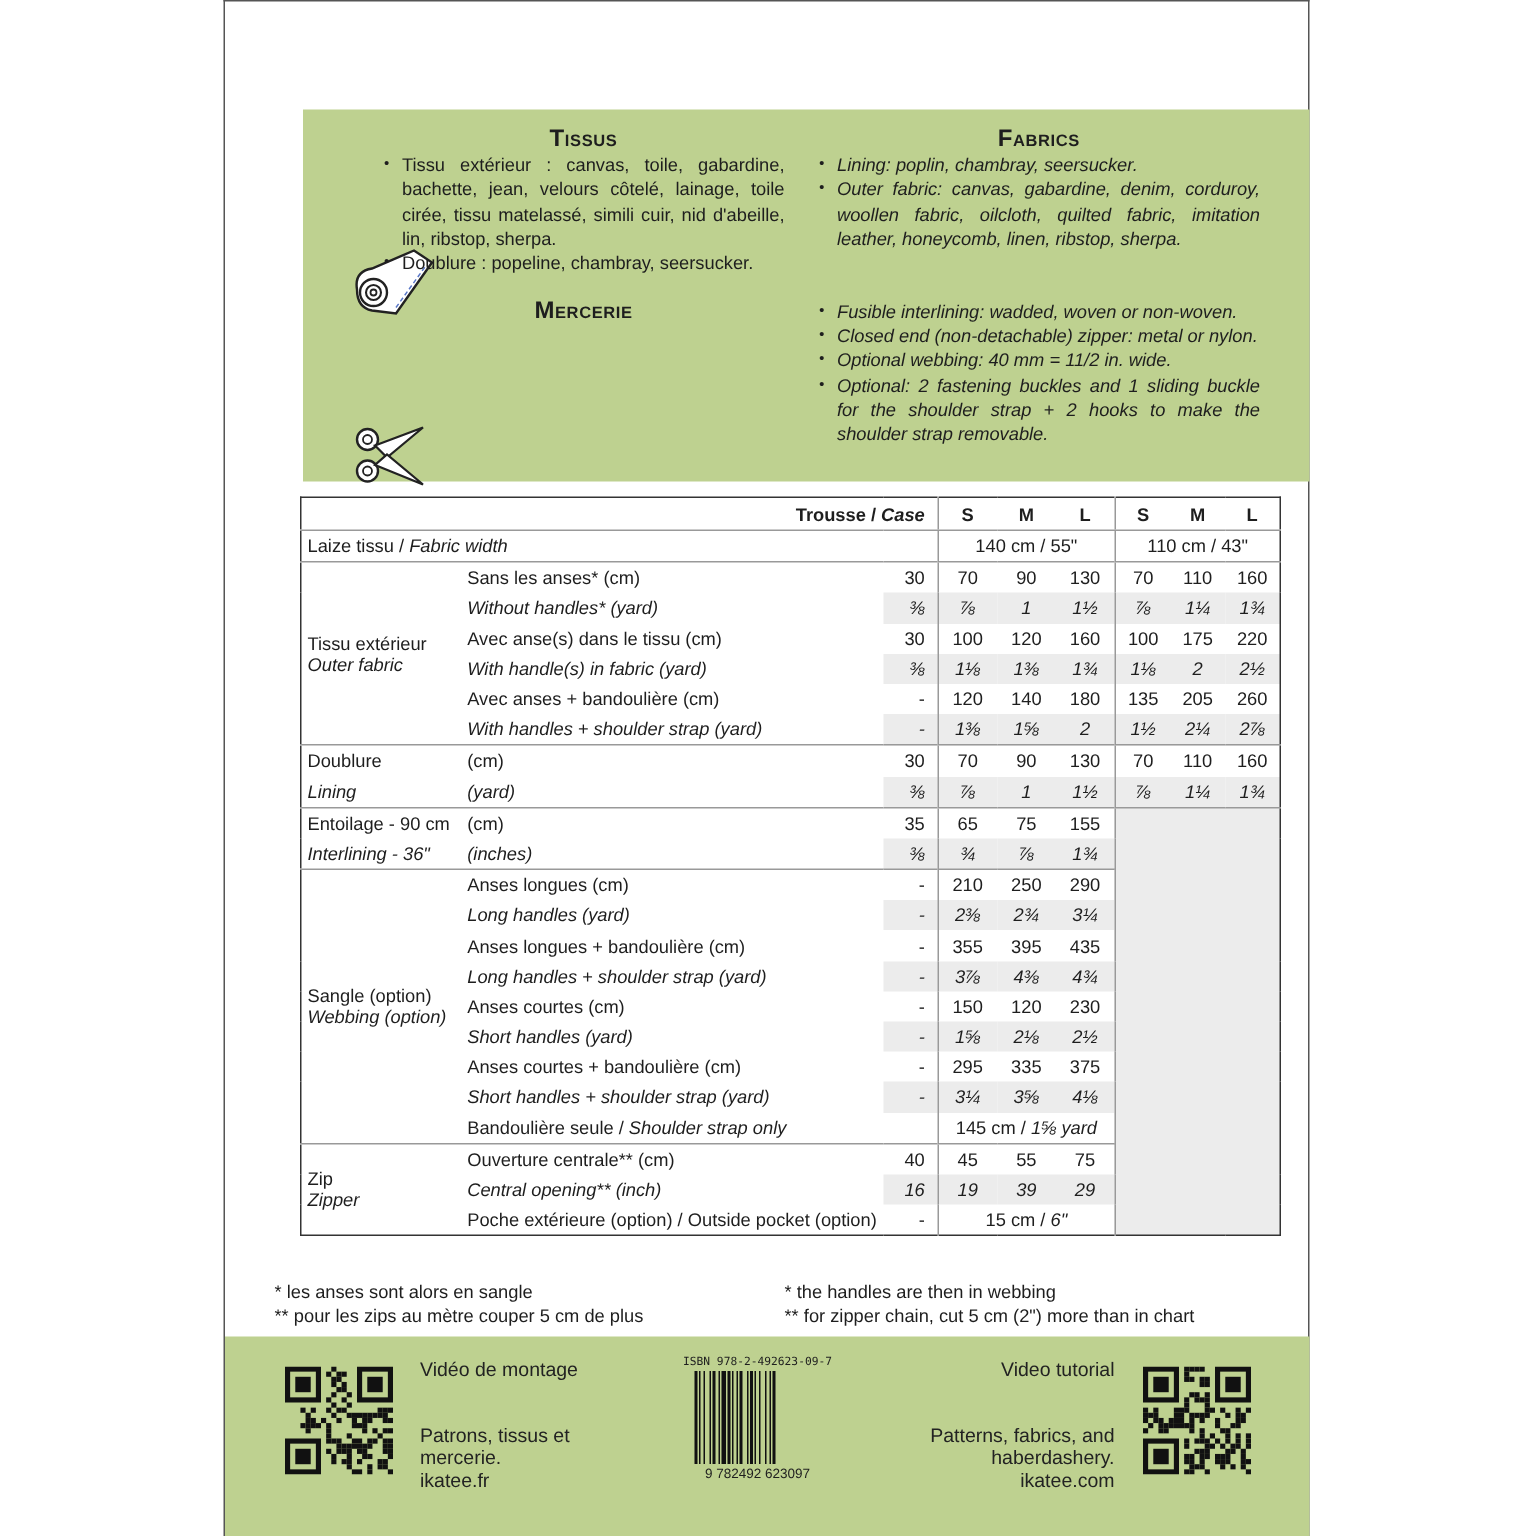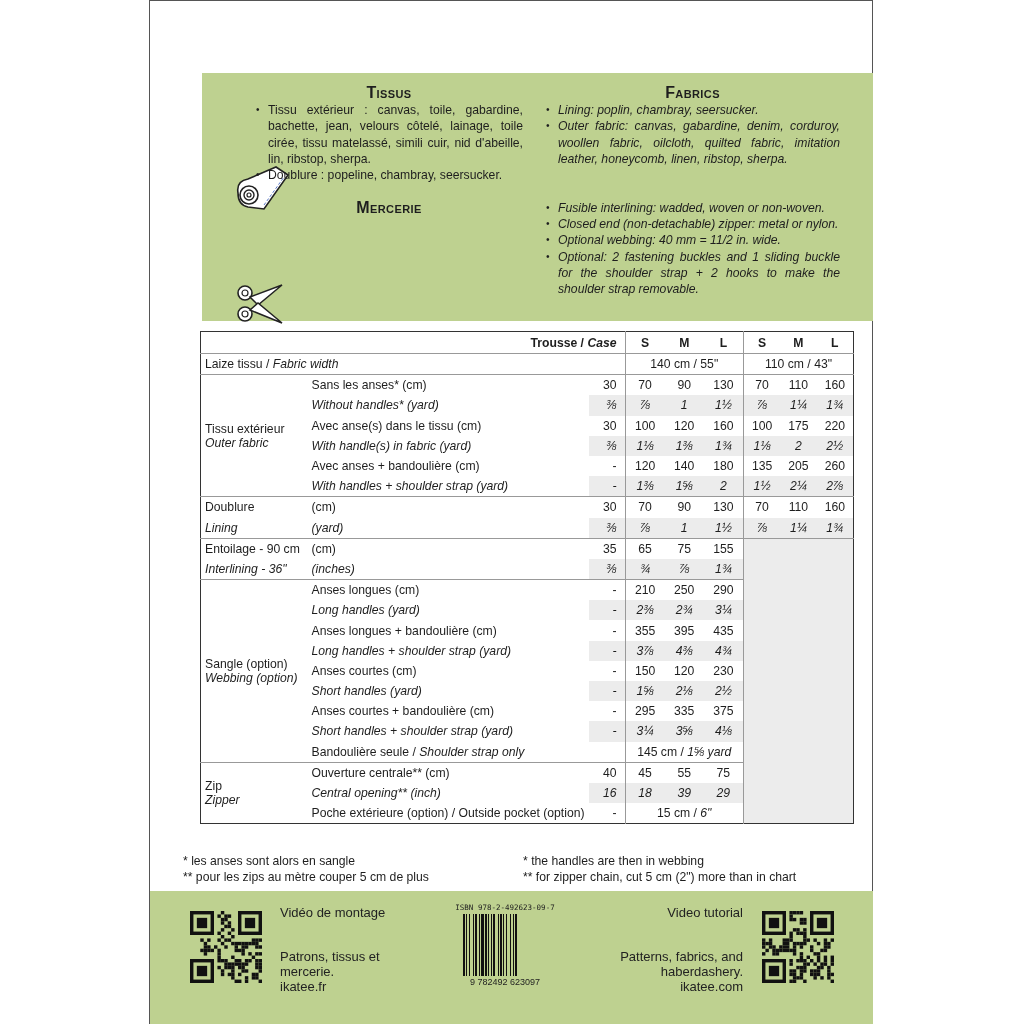--- a/index.html
+++ b/index.html
@@ -275,21 +275,21 @@
           </td>
           <td class="">Ouverture centrale** (cm)</td>
           <td class="trc s">40</td>
           <td class="num s vl">45</td>
           <td class="num s">55</td>
           <td class="num s">75</td>
         </tr>
         <tr class="shade">
           <td class="ital">Central opening** (inch)</td>
           <td class="trc s ital">16</td>
-          <td class="num s vl ital">18</td>
+          <td class="num s vl ital">19</td>
           <td class="num s ital">39</td>
           <td class="num s ital">29</td>
         </tr>
         <tr>
           <td><span>Poche extérieure (option) / </span><span style="">Outside pocket (option)</span></td>
           <td class="trc">-</td>
           <td colspan="3" class="vl" style="text-align:center"><span>15 cm / </span><span style="font-style:italic">6"</span></td>
         </tr>
       </tbody>
   </table>

